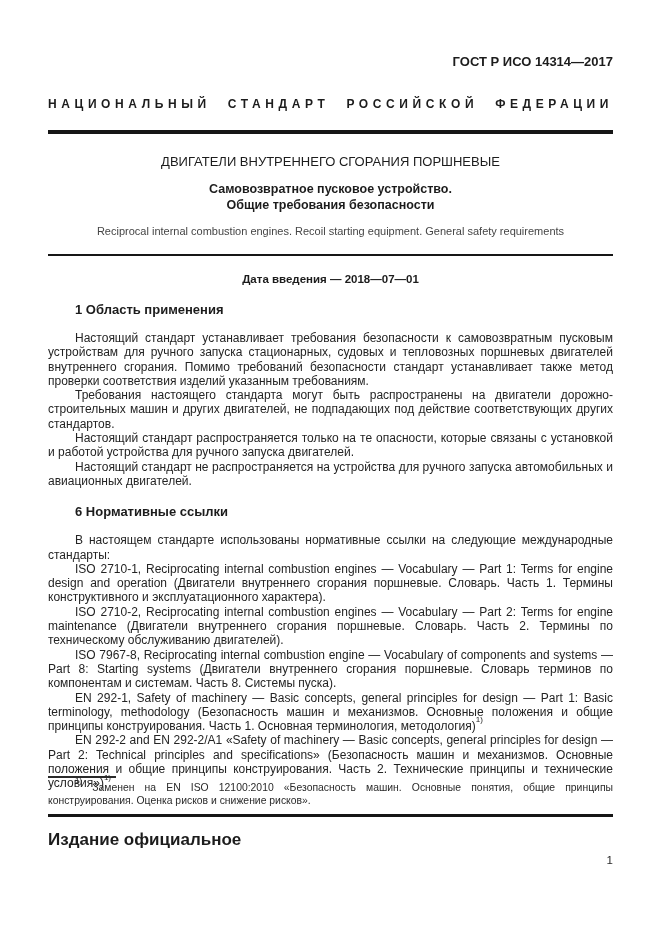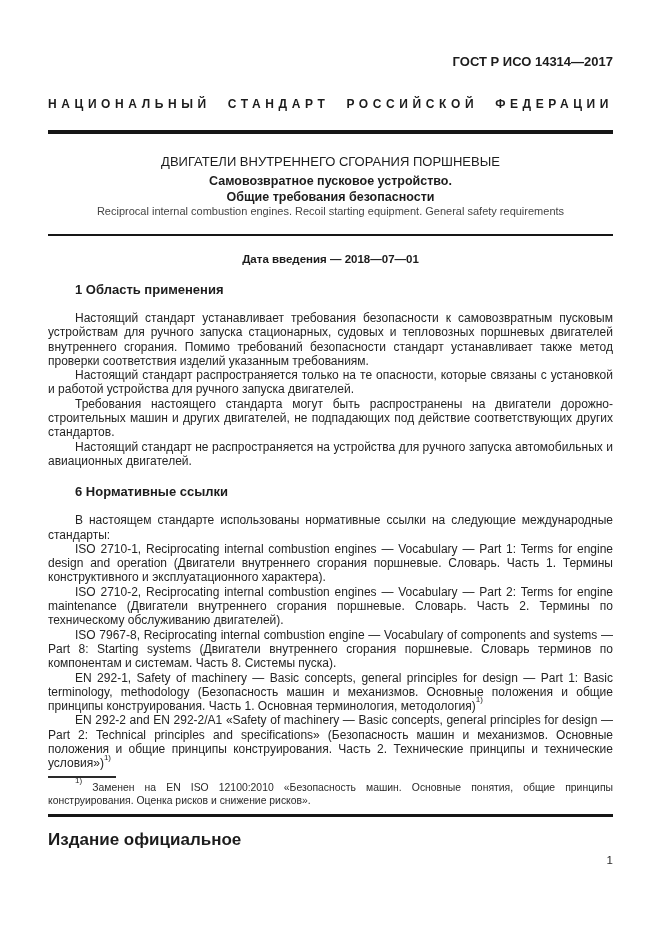--- a/index.html
+++ b/index.html
@@ -36,28 +36,29 @@
   .rule-thick-top { height: 4px; margin-top: 18px; }
   .title-main {
     margin-top: 20px;
     text-align: center;
     font-weight: normal;
     font-size: 13px;
     line-height: 15px;
     color: #1c1c1c;
   }
   .title-sub {
-    margin-top: 4px;
+    margin-top: 12px;
     text-align: center;
     font-weight: bold;
     font-size: 12.5px;
     line-height: 16px;
     color: #1c1c1c;
   }
   .title-en {
+    margin-top: 12px;
     text-align: center;
     font-size: 11px;
     line-height: 13px;
     color: #454545;
   }
   .rule-thin { height: 2px; margin-top: 16px; }
   .date {
     margin-top: 16px;
     text-align: center;
     font-weight: bold;
@@ -139,22 +140,22 @@
 
   <div class="title-en">Reciprocal internal combustion engines. Recoil starting equipment. General safety requirements</div>
 
   <div class="rule rule-thin"></div>
 
   <div class="date">Дата введения — 2018—07—01</div>
 
   <h2 class="section">1 Область применения</h2>
   <div class="paragraphs">
     <p class="body">Настоящий стандарт устанавливает требования безопасности к самовозвратным пусковым устройствам для ручного запуска стационарных, судовых и тепловозных поршневых двигателей внутреннего сгорания. Помимо требований безопасности стандарт устанавливает также метод проверки соответствия изделий указанным требованиям.</p>
+    <p class="body">Требования настоящего стандарта могут быть распространены на двигатели дорожно-строительных машин и других двигателей, не подпадающих под действие соответствующих других стандартов.</p>
     <p class="body">Настоящий стандарт распространяется только на те опасности, которые связаны с установкой и работой устройства для ручного запуска двигателей.</p>
-    <p class="body">Требования настоящего стандарта могут быть распространены на двигатели дорожно-строительных машин и других двигателей, не подпадающих под действие соответствующих других стандартов.</p>
     <p class="body">Настоящий стандарт не распространяется на устройства для ручного запуска автомобильных и авиационных двигателей.</p>
   </div>
 
   <h2 class="section">6 Нормативные ссылки</h2>
   <div class="paragraphs">
     <p class="body">В настоящем стандарте использованы нормативные ссылки на следующие международные стандарты:</p>
     <p class="body">ISO 2710-1, Reciprocating internal combustion engines — Vocabulary — Part 1: Terms for engine design and operation (Двигатели внутреннего сгорания поршневые. Словарь. Часть 1. Термины конструктивного и эксплуатационного характера).</p>
     <p class="body">ISO 2710-2, Reciprocating internal combustion engines — Vocabulary — Part 2: Terms for engine maintenance (Двигатели внутреннего сгорания поршневые. Словарь. Часть 2. Термины по техническому обслуживанию двигателей).</p>
     <p class="body">ISO 7967-8, Reciprocating internal combustion engine — Vocabulary of components and systems — Part 8: Starting systems (Двигатели внутреннего сгорания поршневые. Словарь терминов по компонентам и системам. Часть 8. Системы пуска).</p>
     <p class="body"><span>EN 292-1, Safety of machinery — Basic concepts, general principles for design — Part 1: Basic terminology, methodology (Безопасность машин и механизмов. Основные положения и общие принципы конструирования. Часть 1. Основная терминология, методология)</span><sup class="ref">1)</sup></p>

